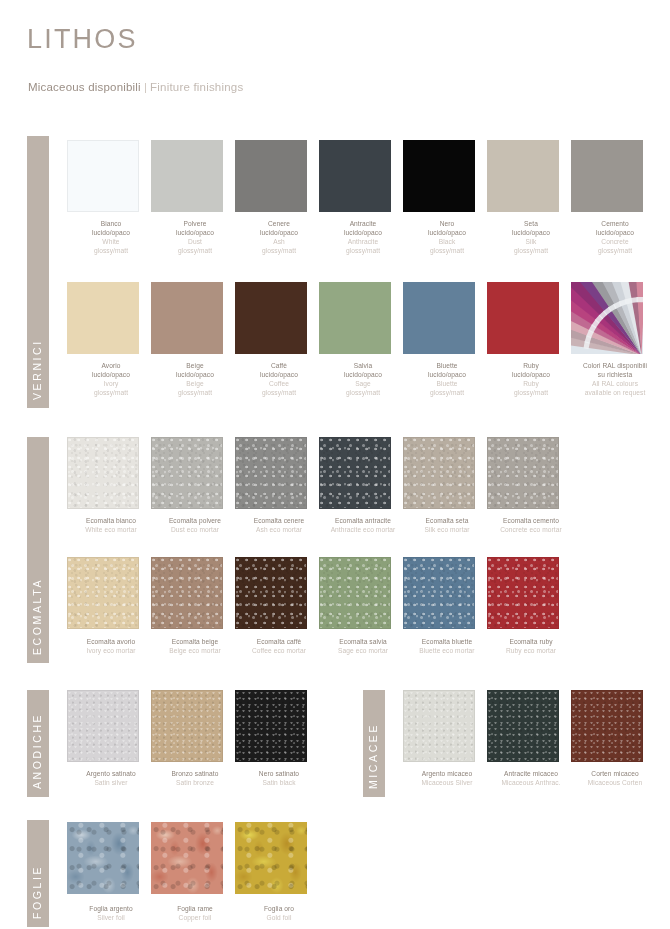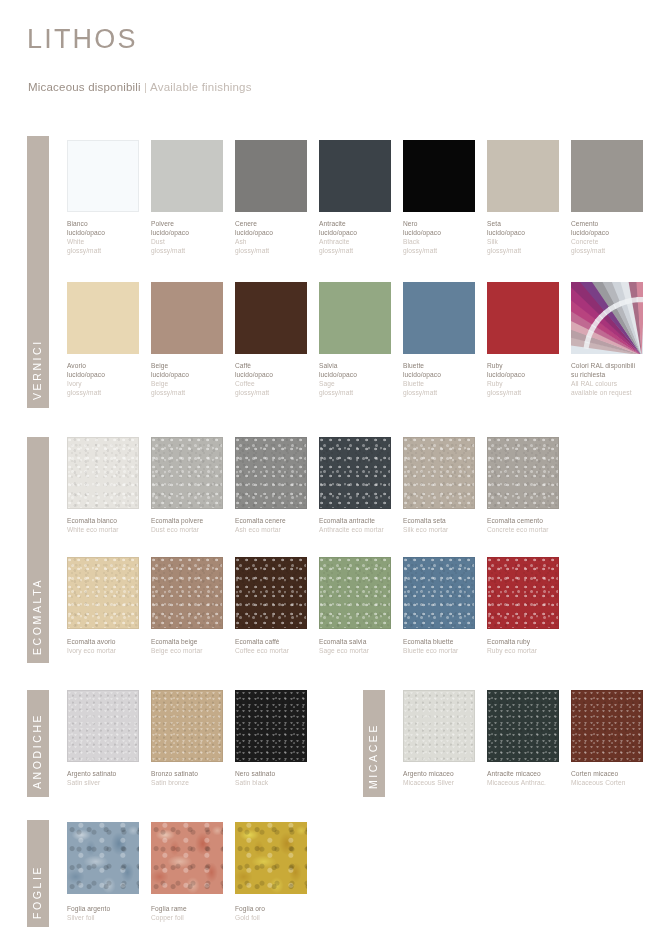--- a/index.html
+++ b/index.html
@@ -4,21 +4,21 @@
 <style>
   html,body{margin:0;padding:0;}
   body{
     width:670px; height:929px;
     background:#ffffff;
     font-family:"Liberation Sans", sans-serif;
     color:#6f6a66;
     overflow:hidden;
     position:relative;
   }
-  .page{position:relative; width:670px; height:929px;}
+  .page{position:relative; width:670px; height:929px;text-align:center;}
 
   
   .title{
     position:absolute; left:27px; top:24px;
     font-size:27px; letter-spacing:2.2px;
     color:#a79b92; font-weight:400;
   }
   .subtitle{
     position:absolute; left:28px; top:81px;
     font-size:11.5px; letter-spacing:.2px; white-space:nowrap;
@@ -111,21 +111,21 @@
   .lab .l4{color:#cdc4bd;}
   .lab.two{line-height:9.3px;}
 </style>
 </head>
 <body>
 
 <div class="page">
 
   <div class="title">LITHOS</div>
   <div class="subtitle">
-    <span class="it">Micaceous disponibili</span><span class="sep">|</span><span class="en">Available finishings</span>
+    <span class="it">Micaceous disponibili</span><span class="sep">|</span><span class="en">Finiture finishings</span>
   </div>
 
   <div id="board">
       <div class="tab" style="left: 27px; top: 136px; width: 22px; height: 272px; background: rgb(189, 179, 170);">
         <span style="position: absolute; left: 4px; top: 264px;">VERNICI</span>
       </div>
       <div class="sw edge" style="left: 67px; top: 140px; background: rgb(247, 250, 252); position: absolute;"></div>
       <div class="lab" style="left: 67px; top: 219px;">
         <div class="l1">Bianco</div>
         <div class="l2">lucido/opaco</div>

